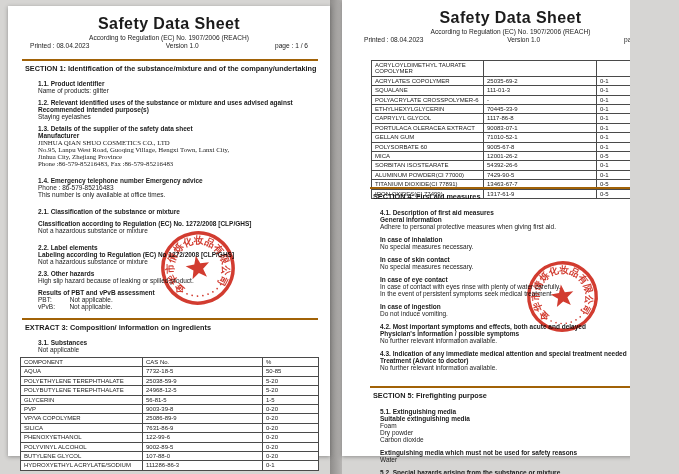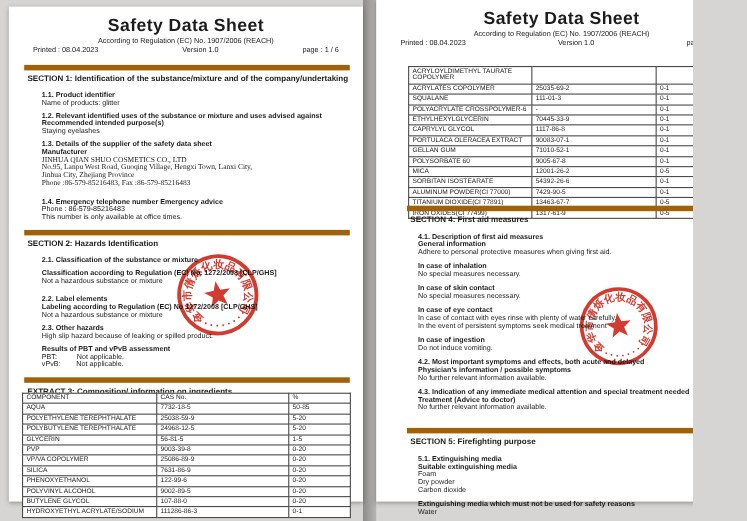--- a/index.html
+++ b/index.html
@@ -16,21 +16,21 @@
   .meta{display:flex;font-size:6.6px;padding:1px 22px 0 22px;align-items:baseline;}
   .meta .mid{flex:1;text-align:center;}
   .content{padding:0 14px 0 30px;font-size:6.5px;line-height:7px;}
   .c1{margin-top:10px;}
   .c2{position:absolute;top:184px;left:0;right:0;padding:0 14px 0 38px;}
   .ln{white-space:pre;}
   .bold{font-weight:bold;}
   .serif{font-family:"Liberation Serif",serif;font-size:6.8px;}
   .gap{height:5px;}
   .c2 .gap{height:6px;}
-  .sec{margin-left:-16px;margin-top:3px;margin-right:-2px;border-top:5px solid #a16207;
+  .sec{margin-left:-16px;margin-top:3px;margin-right:-2px;border-top:2px solid #a16207;
        padding:3px 0 2px 3px;font-weight:bold;font-size:7.3px;line-height:9px;}
   .c2 .sec{margin-left:-10px;}
   table.ing{border-collapse:collapse;font-size:6px;line-height:6.4px;table-layout:fixed;
             position:absolute;background:#fff;}
   .ing th,.ing td{border:1px solid #4a4a4a;padding:1px 3px;text-align:left;
             font-weight:normal;vertical-align:top;white-space:pre-line;overflow:hidden;}
   .p1t{left:12px;top:351px;width:298px;}
   .p2t{left:29px;top:60px;width:278px;}
   .stamp{position:absolute;mix-blend-mode:multiply;opacity:.9;pointer-events:none;}
   .st1{left:151px;top:223px;width:78px;height:78px;transform:rotate(-10deg);}
@@ -67,21 +67,20 @@
         <div class="ln serif">JINHUA QIAN SHUO COSMETICS CO., LTD</div>
         <div class="ln serif">No.95, Lanpu West Road, Guoqing Village, Hengxi Town, Lanxi City,</div>
         <div class="ln serif">Jinhua City, Zhejiang Province</div>
         <div class="ln serif">Phone :86-579-85216483, Fax :86-579-85216483</div>
         <div class="gap"></div>
         <div class="gap"></div>
         <div class="ln bold">1.4. Emergency telephone number Emergency advice</div>
         <div class="ln">Phone : 86-579-85216483</div>
         <div class="ln">This number is only available at office times.</div>
         <div class="gap"></div>
-        <div class="sec">SECTION 2: Hazards Identification</div>
         <div class="gap"></div>
         <div class="ln bold">2.1. Classification of the substance or mixture</div>
         <div class="gap"></div>
         <div class="ln bold">Classification according to Regulation (EC) No. 1272/2008 [CLP/GHS]</div>
         <div class="ln">Not a hazardous substance or mixture</div>
         <div class="gap"></div>
         <div class="gap"></div>
         <div class="ln bold">2.2. Label elements</div>
         <div class="ln bold">Labeling according to Regulation (EC) No 1272/2008 [CLP/GHS]</div>
         <div class="ln">Not a hazardous substance or mixture</div>

